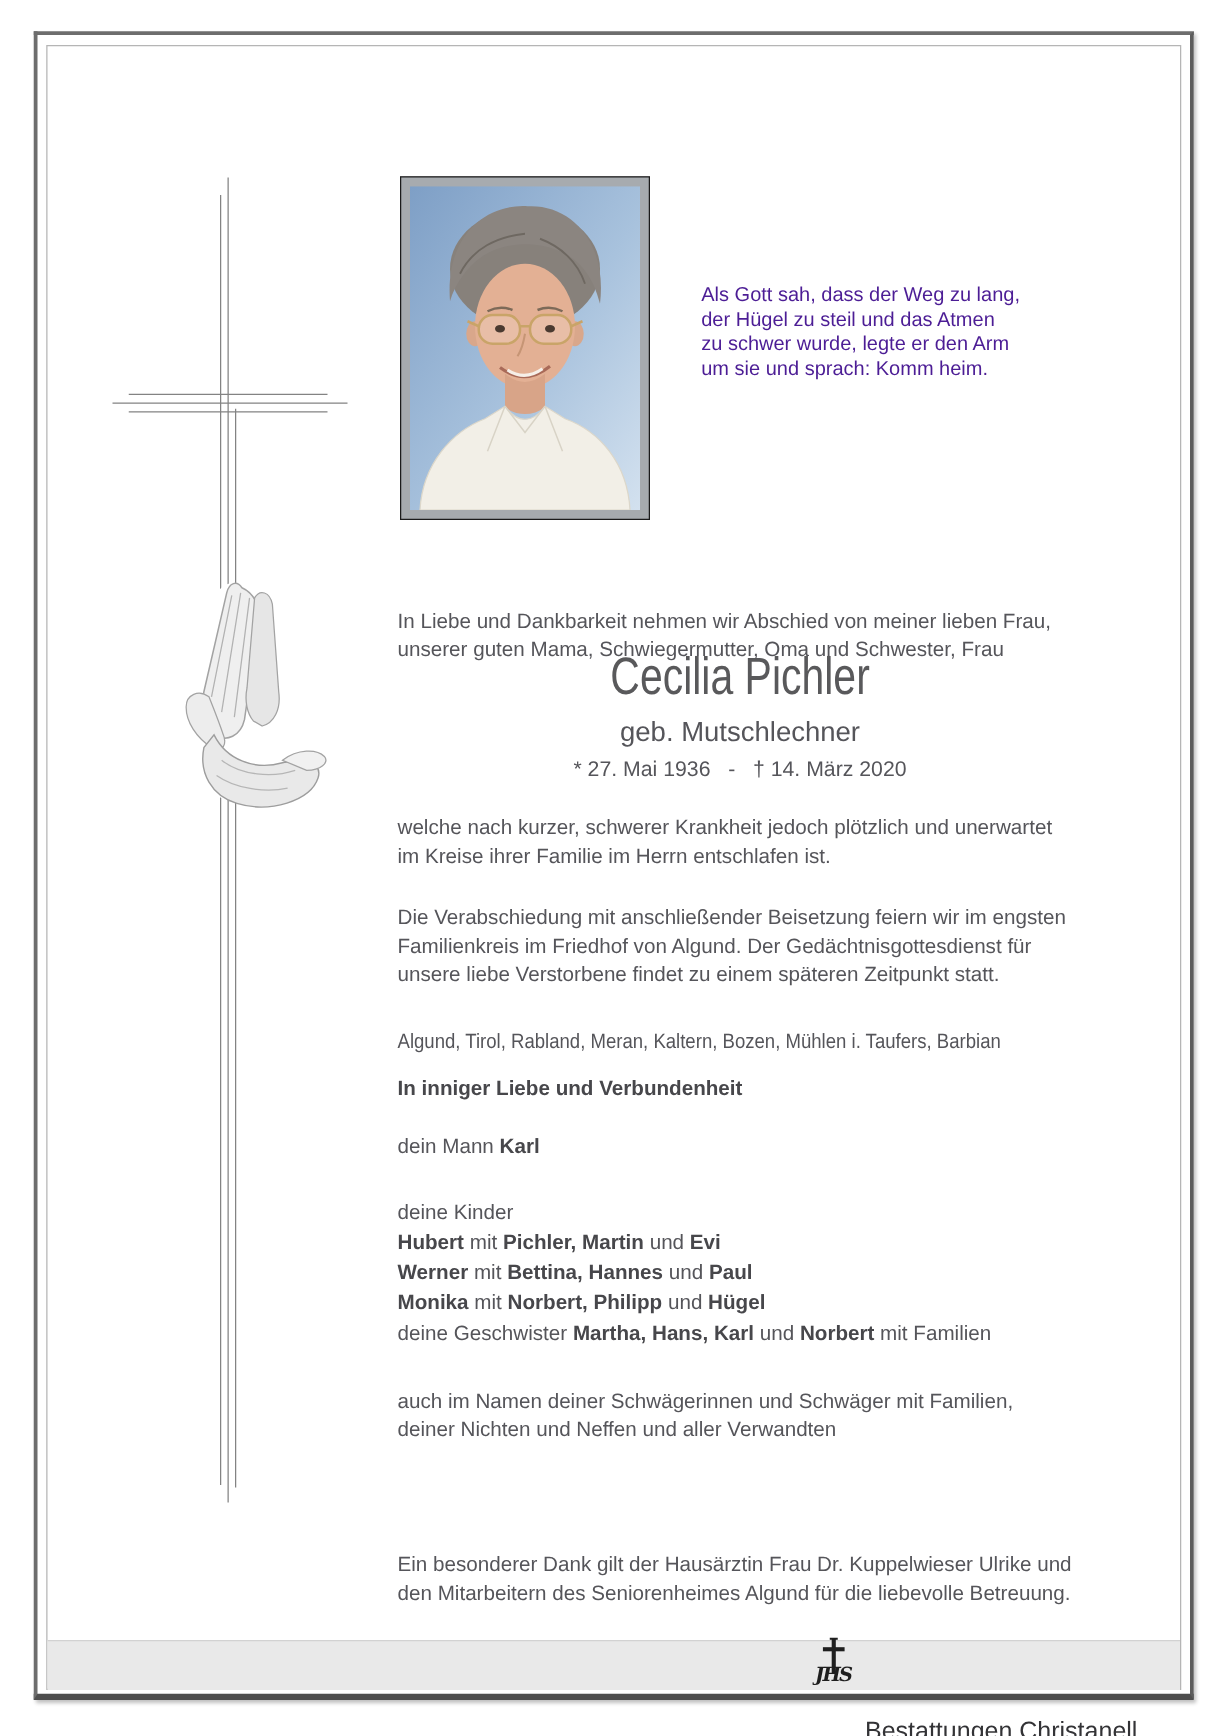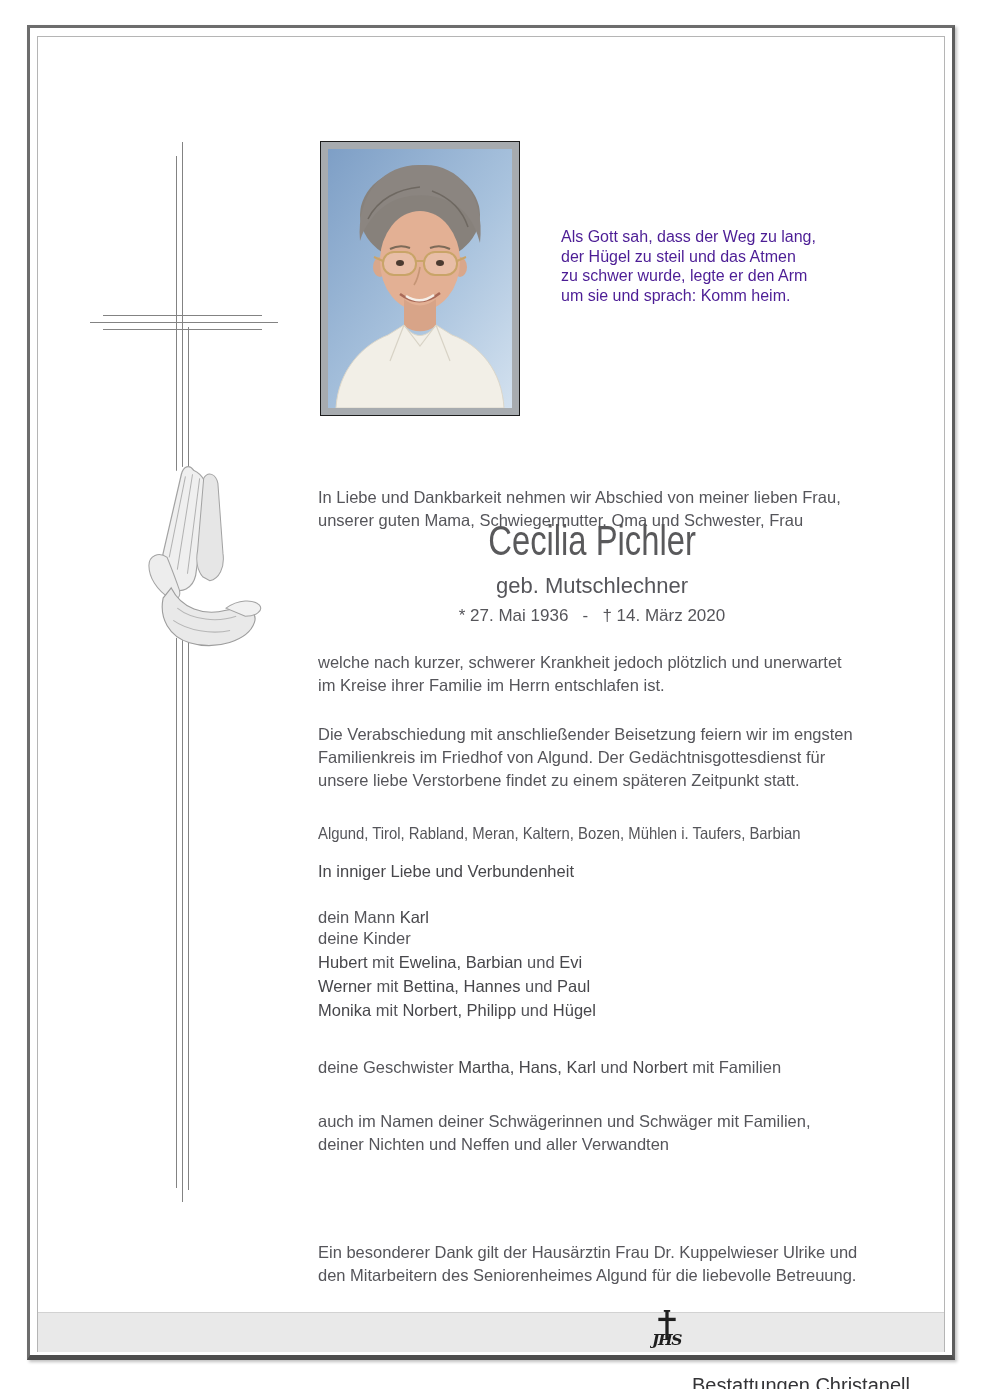--- a/index.html
+++ b/index.html
@@ -13,21 +13,21 @@
        box-sizing:border-box;border:1px solid #b5b5b5;}
   
   .xline{position:absolute;background:#838383;}
   
   .photo-frame{position:absolute;left:320px;top:141px;width:200px;height:275px;
        box-sizing:border-box;border:1px solid #1c1c1c;background:#a7abaf;padding:7px;}
   .photo-frame svg{display:block;width:100%;height:100%;}
   
   .t{position:absolute;color:#55555a;font-size:16.5px;line-height:23px;}
   .pre{white-space:pre-line;}
-  .b,.bold{font-weight:normal;color:#47474b;}
+  .b,.bold{font-weight:bold;color:#47474b;}
   .poem{left:561px;top:227px;width:290px;font-size:16px;line-height:19.5px;color:#4c1d95;}
   .col{left:318px;width:548px;}
   .name-block{left:318px;top:517px;width:548px;text-align:center;font-size:42px;
        line-height:48px;color:#59595b;}
   .name-block .squeeze{display:inline-block;transform:scaleX(.78);transform-origin:center;}
   .maiden{left:318px;top:573px;width:548px;text-align:center;font-size:22px;line-height:26px;color:#55555a;}
   .dates{left:318px;top:604px;width:548px;text-align:center;font-size:17px;line-height:24px;
        white-space:pre;color:#55555a;}
   .fit{white-space:nowrap;display:inline-block;transform-origin:left center;}
   .kinder{line-height:24px;}
@@ -125,23 +125,23 @@
   <div class="t col pre" style="top:723px;">Die Verabschiedung mit anschließender Beisetzung feiern wir im engsten
 Familienkreis im Friedhof von Algund. Der Gedächtnisgottesdienst für
 unsere liebe Verstorbene findet zu einem späteren Zeitpunkt statt.</div>
 
   <div class="t col" style="top:822px;"><span class="fit" style="transform:scaleX(.9);">Algund, Tirol, Rabland, Meran, Kaltern, Bozen, Mühlen i. Taufers, Barbian</span></div>
 
   <div class="t col bold" style="top:860px;">In inniger Liebe und Verbundenheit</div>
 
   <div class="t col" style="top:906px;"><span>dein Mann </span><span class="b">Karl</span></div>
 
-  <div class="t col kinder" style="top:926px;">
+  <div class="t col kinder" style="top:958px;">
     <div>deine Kinder</div>
-    <div><span class="b">Hubert</span><span> mit </span><span class="b">Ewelina, Barbian</span><span> und </span><span class="b">Evi</span></div>
+    <div><span class="b">Hubert</span><span> mit </span><span class="b">Pichler, Martin</span><span> und </span><span class="b">Evi</span></div>
     <div><span class="b">Werner</span><span> mit </span><span class="b">Bettina, Hannes</span><span> und </span><span class="b">Paul</span></div>
     <div><span class="b">Monika</span><span> mit </span><span class="b">Norbert, Philipp</span><span> und </span><span class="b">Hügel</span></div>
   </div>
 
   <div class="t col" style="top:1056px;white-space:nowrap;"><span>deine Geschwister </span><span class="b">Martha, Hans, Karl</span><span> und </span><span class="b">Norbert</span><span> mit Familien</span></div>
 
   <div class="t col pre" style="top:1110px;">auch im Namen deiner Schwägerinnen und Schwäger mit Familien,
 deiner Nichten und Neffen und aller Verwandten</div>
 
   <div class="t col pre" style="top:1241px;">Ein besonderer Dank gilt der Hausärztin Frau Dr. Kuppelwieser Ulrike und

